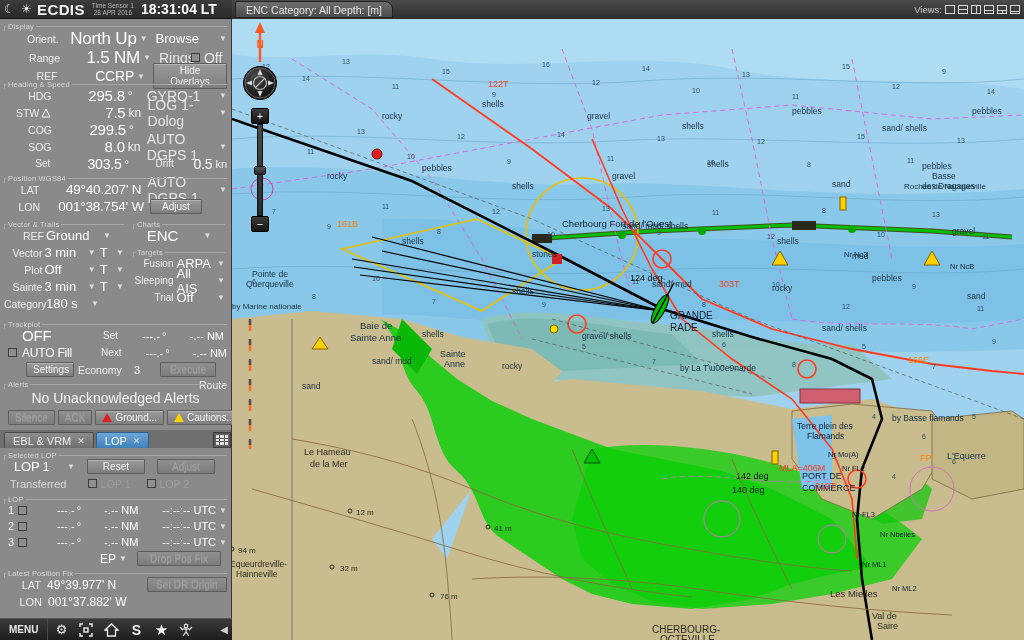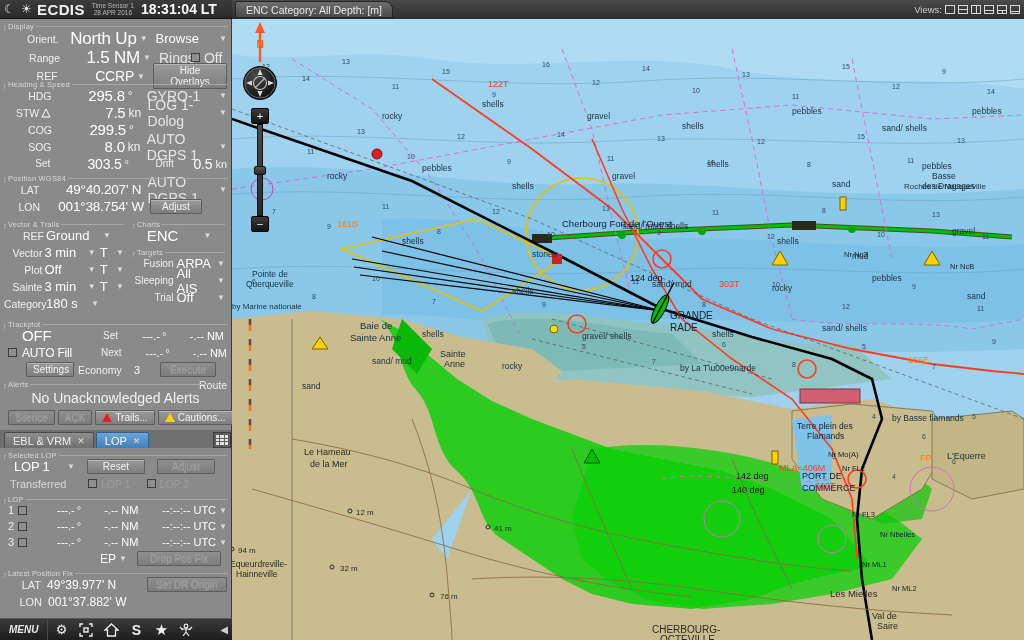--- a/index.html
+++ b/index.html
@@ -82,21 +82,21 @@
 
   .lop-row { display:flex; align-items:center; height:16px; font-size:11px; padding-left:4px; }
   .dash { color:#ffffff; font-size:11px; }
 
   
   #taskbar {
     position:absolute; left:0; top:618px; width:232px; height:22px;
     background:linear-gradient(#3a3a3a,#1d1d1d); display:flex; align-items:center; gap:1px;
     border-top:1px solid #555;
   }
-  #menu-btn { font-size:10px; font-weight:bold; color:#e8e8e8; padding:0 9px; height:22px; display:flex; align-items:center; cursor:pointer; border-right:1px solid #4a4a4a;font-style:italic;}
+  #menu-btn { font-size:10px; font-weight:bold; color:#e8e8e8; padding:0 9px; height:22px; display:flex; align-items:center; cursor:pointer; border-right:1px solid #4a4a4a;}
   .tbar-ico { width:24px; height:22px; display:flex; align-items:center; justify-content:center; color:#efefef; font-size:13px; cursor:pointer; }
   #taskbar .collapse { margin-left:auto; margin-right:4px; color:#cfcfcf; font-size:10px; cursor:pointer; }
 
   
   #chartarea { position:absolute; left:232px; top:0; width:792px; height:640px; overflow:hidden; background:#9fd2ef; }
   #charthead {
     position:absolute; left:0; top:0; width:792px; height:19px; z-index:40;
     background:linear-gradient(#4a4a4a,#2e2e2e); display:flex; align-items:center;
   }
   #enc-tab {
@@ -346,21 +346,21 @@
 
     <div class="group" style="height:48px;">
       <div class="gline"></div>
       <div class="glabel">Alerts</div>
       <div id="alerts-msg">No Unacknowledged Alerts</div>
       <div id="alerts-btns">
         <div class="btn dis">Silence</div>
         <div class="btn dis">ACK</div>
         <div class="btn">
           <span class="tri red"></span>
-          <span>Trails...</span>
+          <span>Ground...</span>
         </div>
         <div class="btn">
           <span class="tri yel"></span>
           <span>Cautions...</span>
         </div>
       </div>
     </div>
 
     <div id="tabrow">
       <div class="tab">

